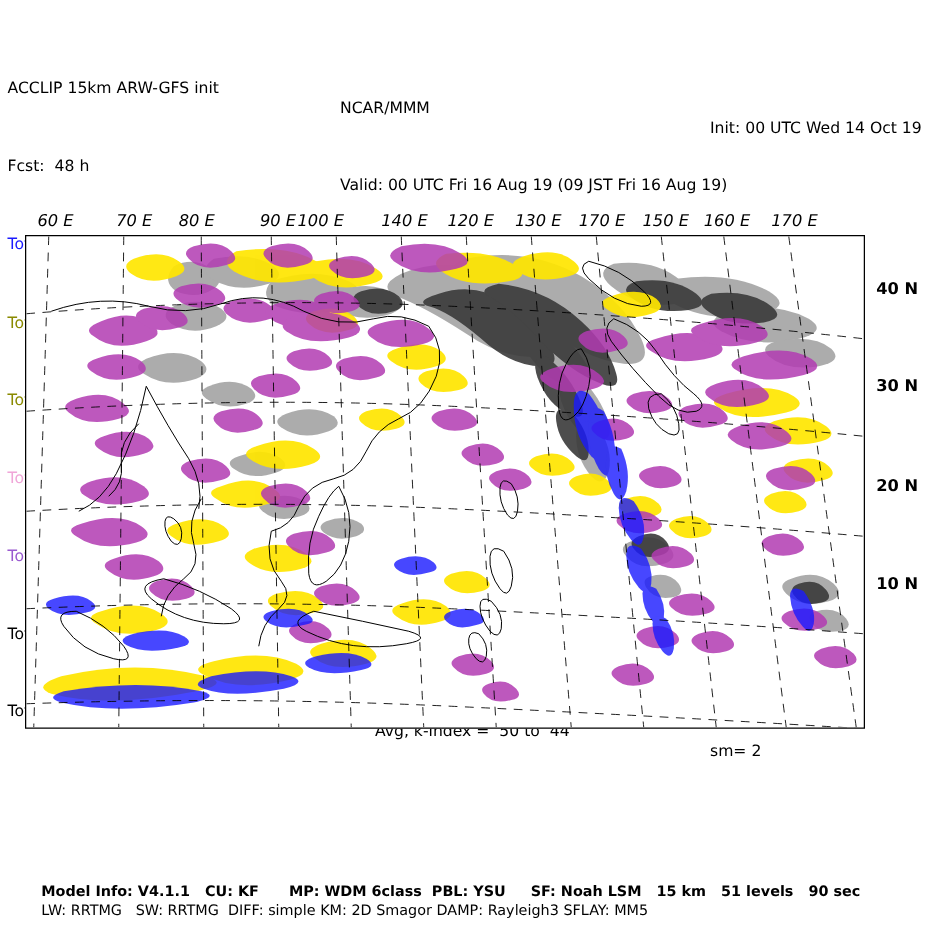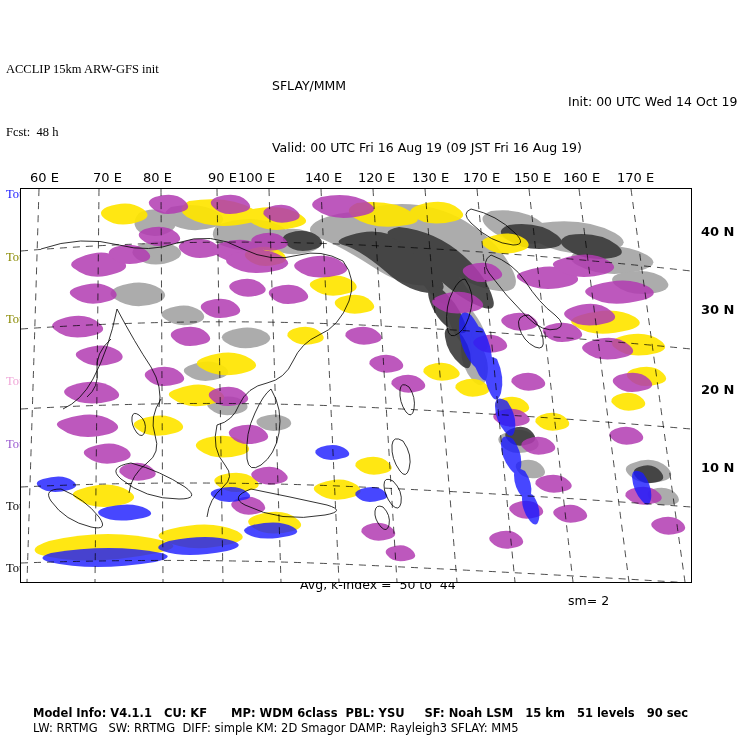--- a/index.html
+++ b/index.html
@@ -27,21 +27,21 @@
     left: 0; top: 0;
     width: 740px;
     font-size: 12.5px;
     line-height: 15.6px;
     white-space: pre;
   }
   .hrow {
     position: relative;
     height: 15.6px;
   }
-  .col-a { position: absolute; left: 6px; font-family: Liberation Serif, serif; }
+  .col-a { position: absolute; left: 6px; }
   .col-b { position: absolute; left: 272px; }
   .col-c { position: absolute; left: 568px; }
   .col-b2 { position: absolute; left: 300px; }
 
   
   .c-black   { color: #000000; }
   .c-blue    { color: #1a1aff; }
   .c-olive   { color: #8a8a00; }
   .c-pink    { color: #f0a6d8; }
   .c-purple  { color: #9a5ad0; }
@@ -51,20 +51,21 @@
     position: absolute;
     left: 0;
     top: 170px;
     width: 740px;
     height: 16px;
     font-size: 13px;
   }
   .lon-axis span {
     position: absolute;
     white-space: pre;
+    font-style: italic;
   }
   .lat-axis {
     position: absolute;
     left: 697px;
     top: 186px;
     width: 43px;
     height: 400px;
     font-size: 13px;
   }
   .lat-axis span {
@@ -107,21 +108,21 @@
 </style>
 </head>
 <body>
 
 <div class="page">
 
   <div class="header">
 
     <div class="hrow">
       <span class="col-a c-black">ACCLIP 15km ARW-GFS init</span>
-      <span class="col-b c-black">SFLAY/MMM</span>
+      <span class="col-b c-black">NCAR/MMM</span>
       <span class="col-c c-black">Init: 00 UTC Wed 14 Oct 19</span>
     </div>
 
     <div class="hrow">
       <span class="col-a c-black">Fcst:  48 h</span>
       <span class="col-b c-black">Valid: 00 UTC Fri 16 Aug 19 (09 JST Fri 16 Aug 19)</span>
     </div>
 
     <div class="hrow">
       <span class="col-a c-blue">Total cloud mixing ratio</span>

